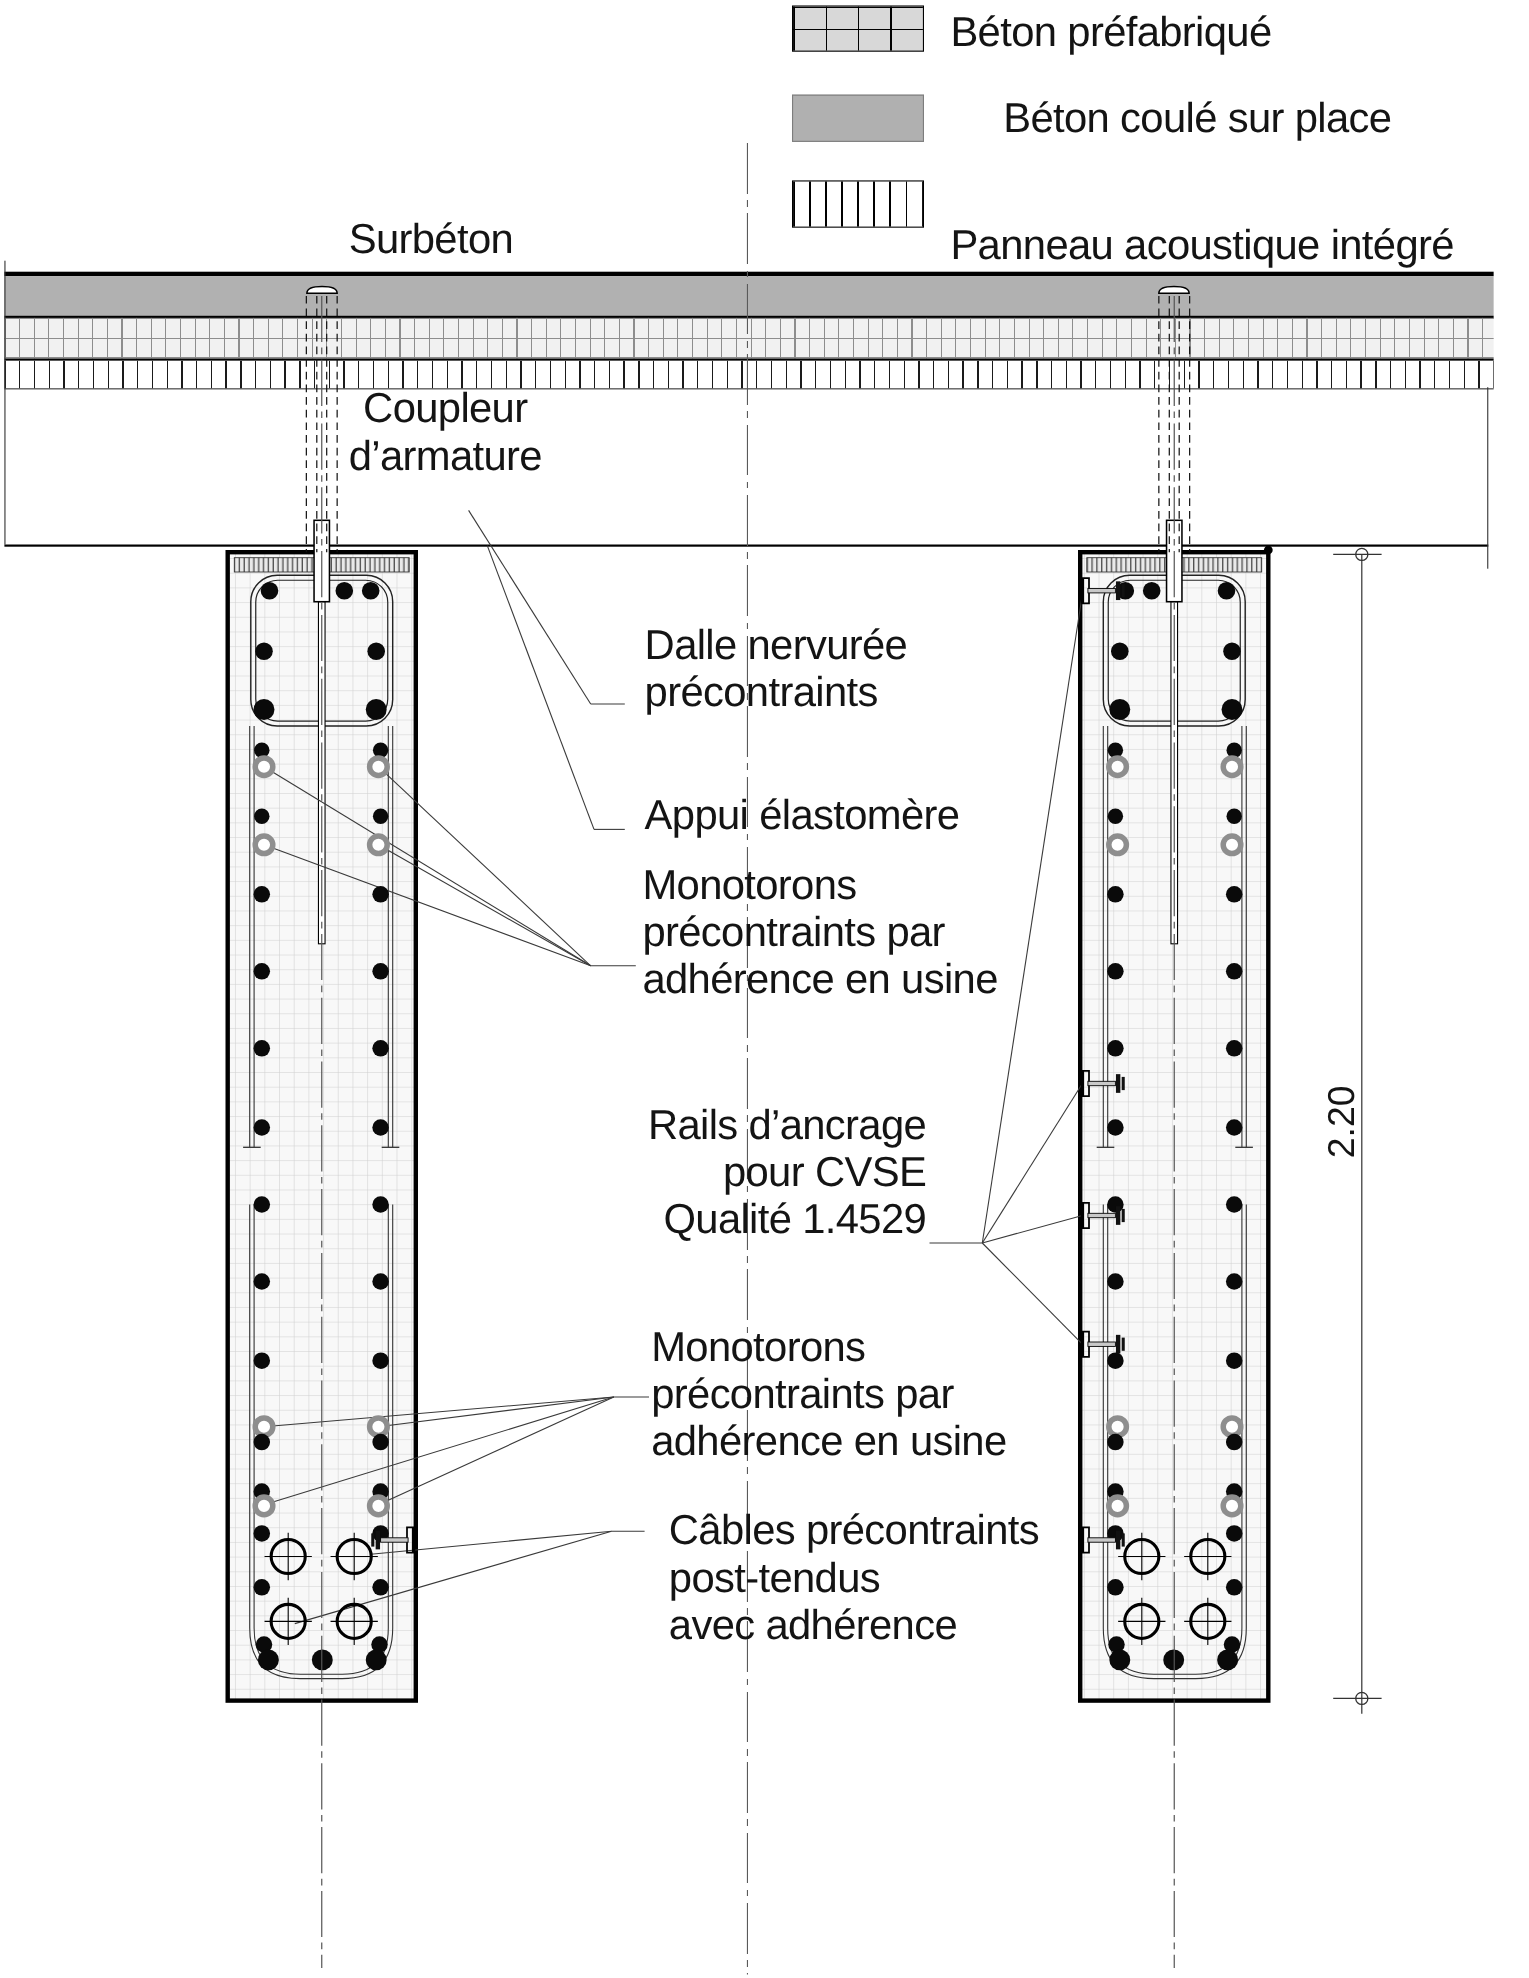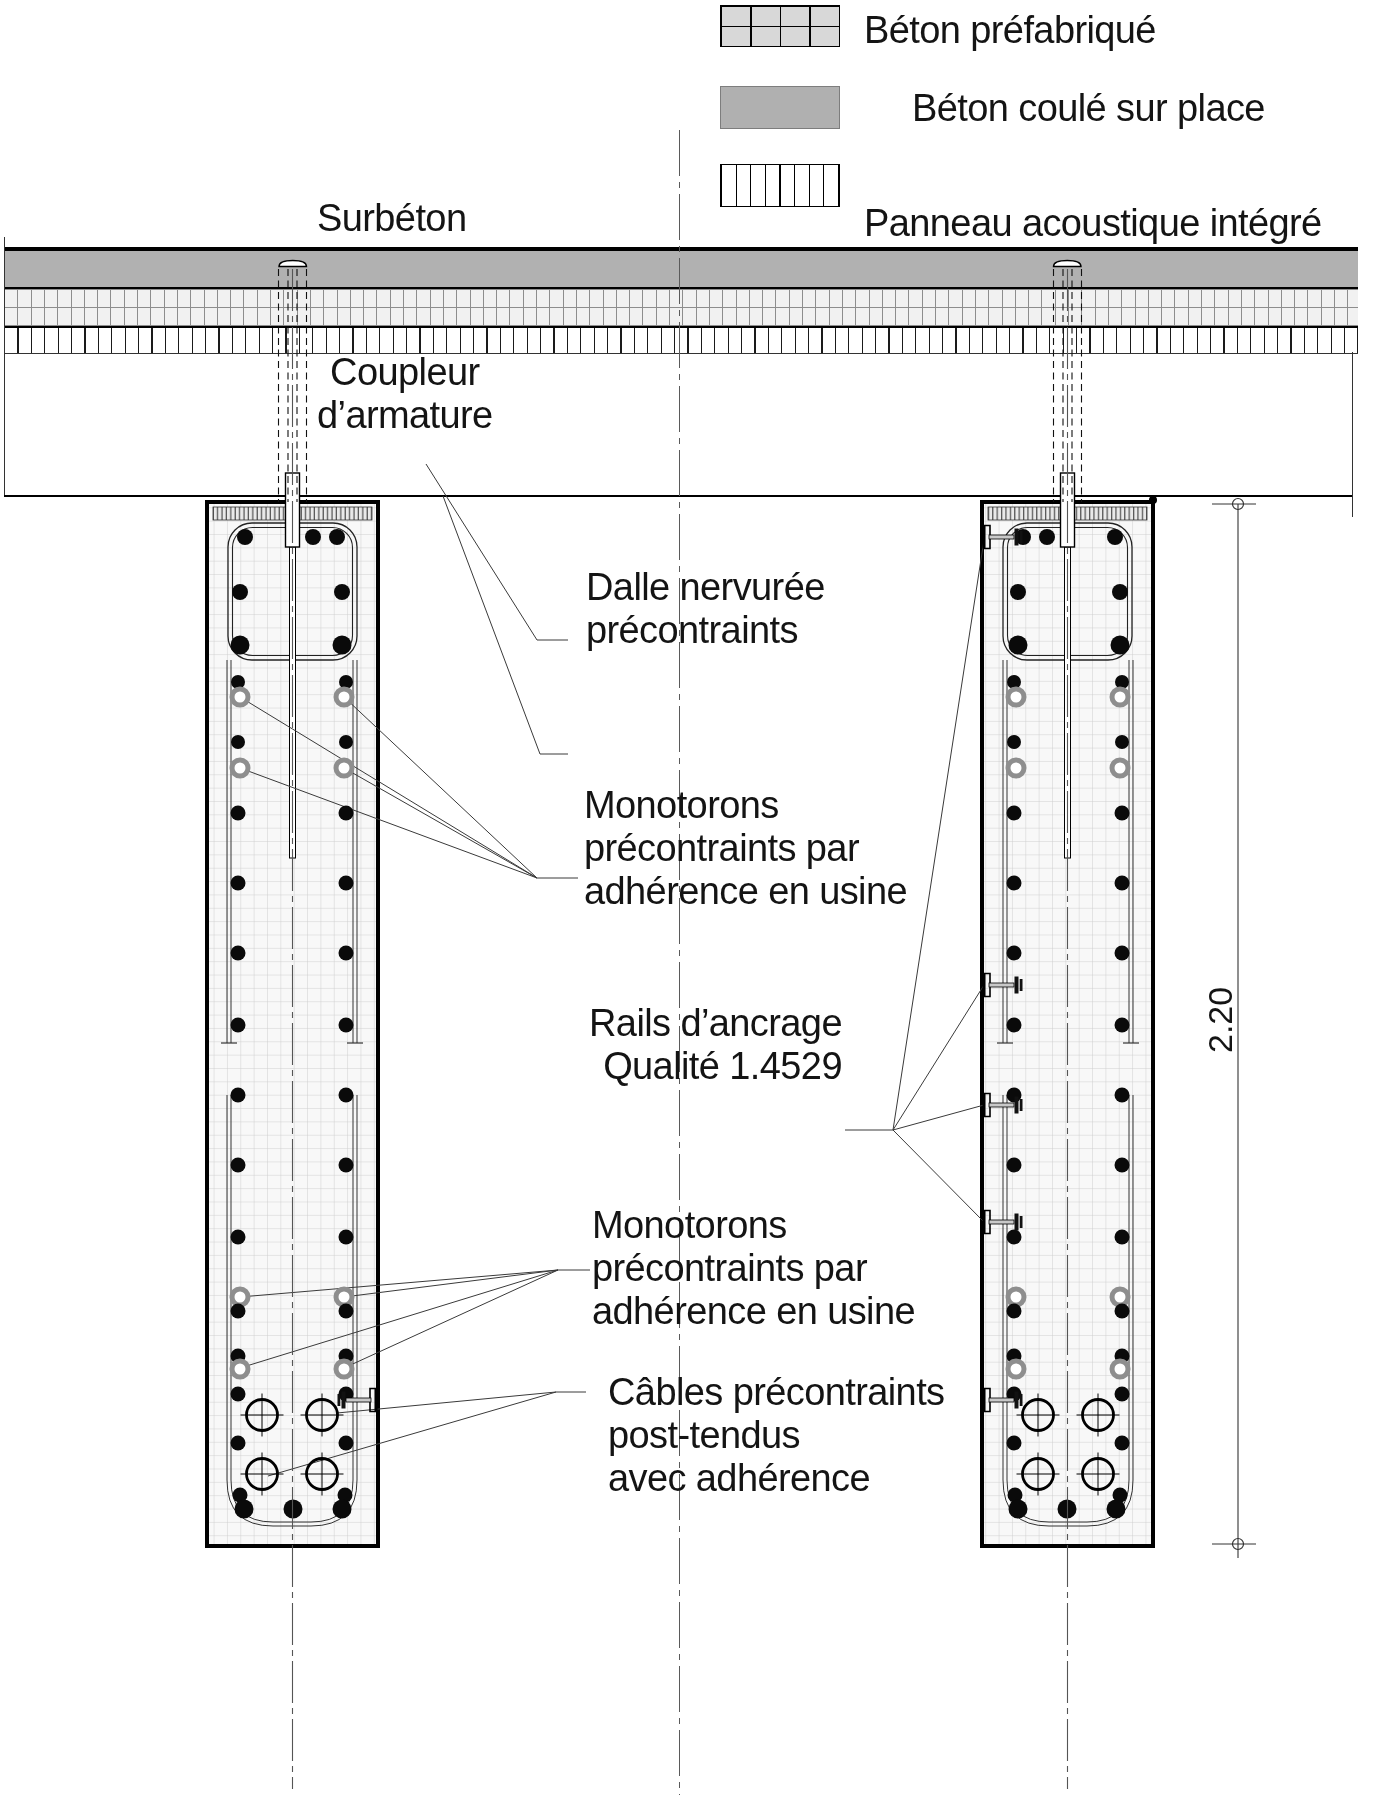--- a/index.html
+++ b/index.html
@@ -298,29 +298,31 @@
   <div class="lbl" style="left:317px;top:351px;text-align:center;">
     <div>Coupleur</div>
     <div>d’armature</div>
   </div>
 
   <div class="lbl" style="left:586px;top:566px;">
     <div>Dalle nervurée</div>
     <div>précontraints</div>
   </div>
 
+  <div class="lbl" style="left:586px;top:721px;">Appui élastomère</div>
 
   <div class="lbl" style="left:584px;top:784px;">
     <div>Monotorons</div>
     <div>précontraints par</div>
     <div>adhérence en usine</div>
   </div>
 
   <div class="lbl" style="left:589px;top:1002px;text-align:right;">
     <div>Rails d’ancrage</div>
+    <div>pour CVSE</div>
     <div>Qualité 1.4529</div>
   </div>
 
   <div class="lbl" style="left:592px;top:1204px;">
     <div>Monotorons</div>
     <div>précontraints par</div>
     <div>adhérence en usine</div>
   </div>
 
   <div class="lbl" style="left:592px;top:1371px;margin-left:16px;">

